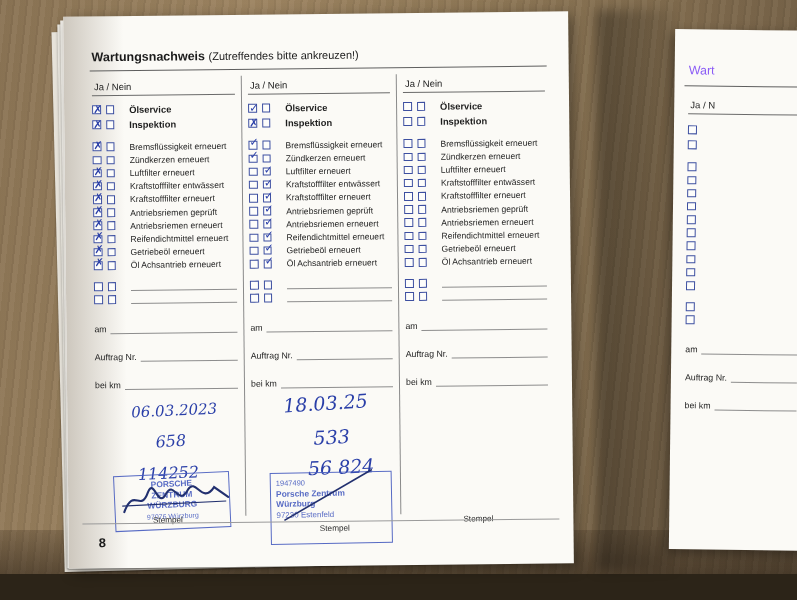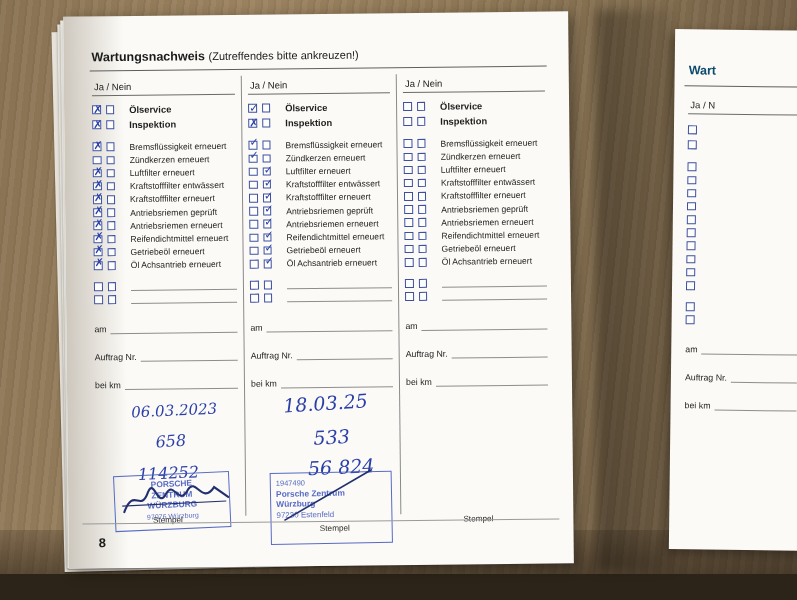--- a/index.html
+++ b/index.html
@@ -237,22 +237,22 @@
     position: absolute;
     left: 14px; right: 14px; bottom: 44px;
     border-bottom: 1px solid #9a9a9a;
   }
 
   
   .rp-title {
     position: absolute;
     left: 14px; top: 34px;
     font-size: 12.5px;
-    font-weight: bold;
-    color: #0c4a6e;
+    font-weight: normal;
+    color: #8b5cf6;
   }
   .rp-rule {
     position: absolute;
     left: 10px; right: 4px; top: 56px;
     border-bottom: 1px solid #5e5e5e;
   }
   .rp-col {
     position: absolute;
     left: 14px; top: 66px;
     width: 130px;

